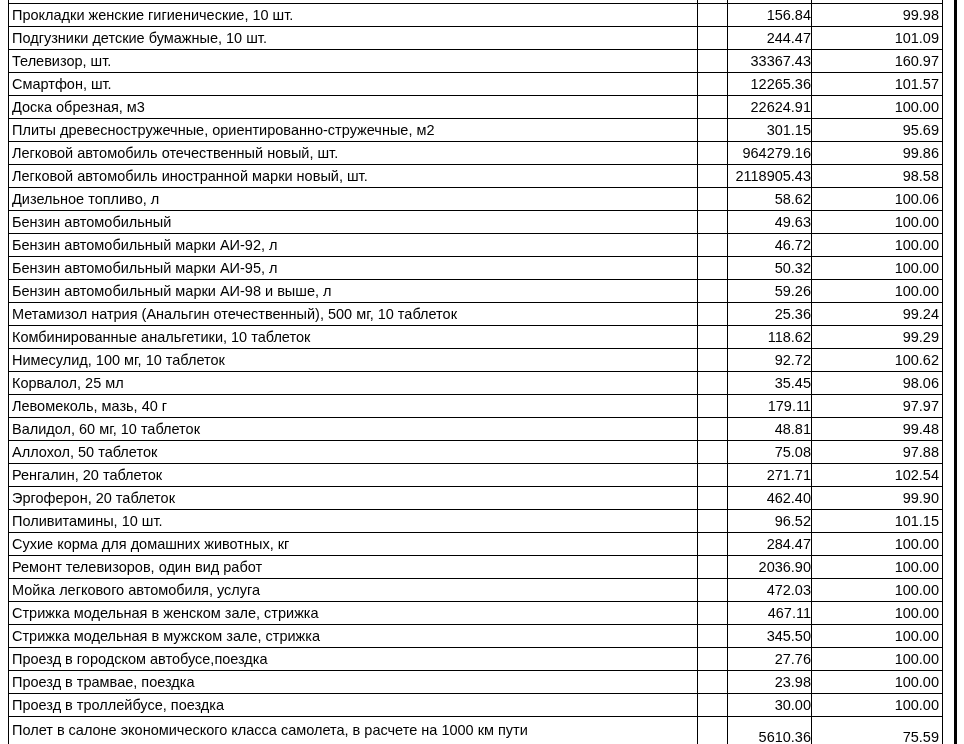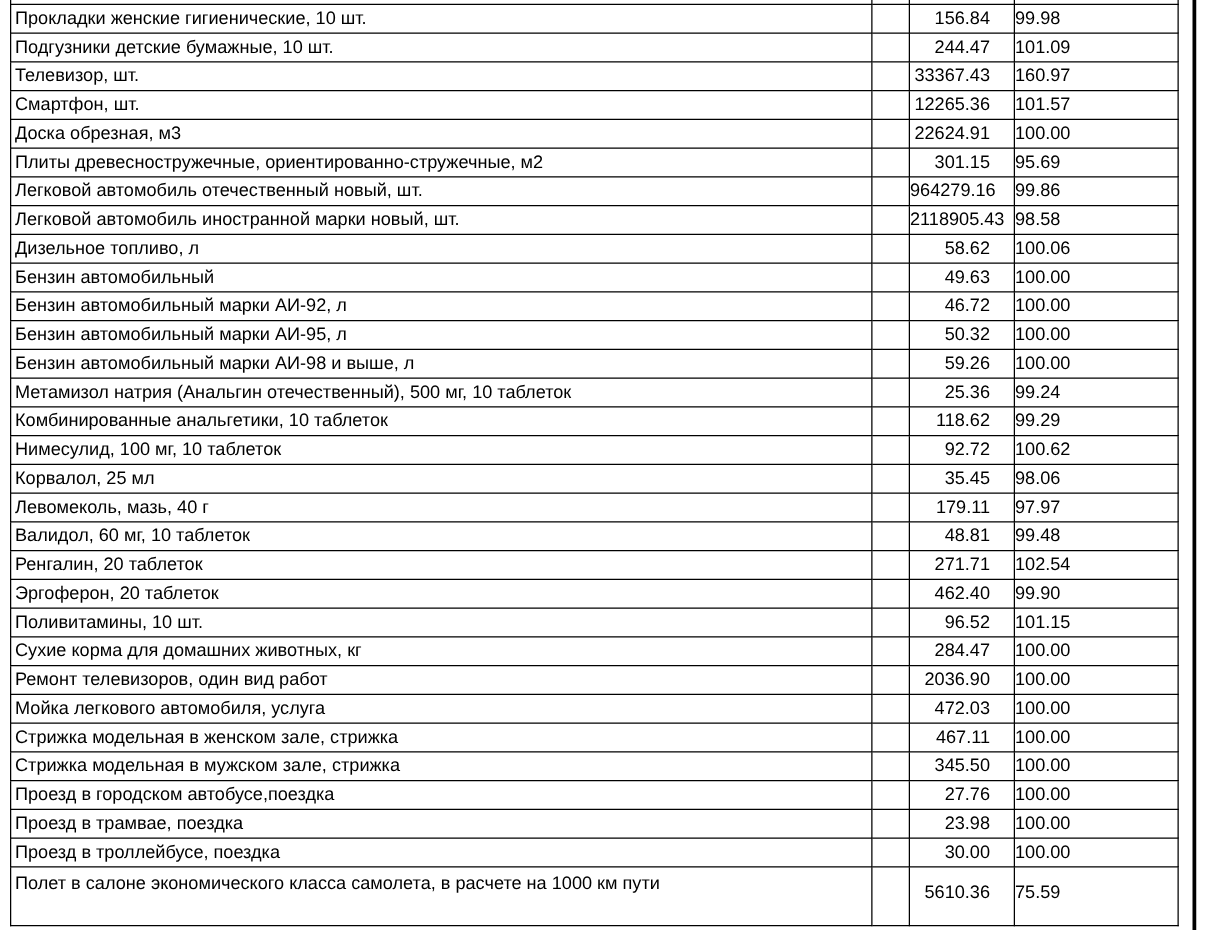--- a/index.html
+++ b/index.html
@@ -31,22 +31,22 @@
     border: 1px solid #000000;
     height: 23px;
     font-size: 14.5px;
     color: #000000;
     white-space: nowrap;
     overflow: hidden;
     vertical-align: middle;
     padding: 0;
   }
   td.c-name  { text-align: left;  padding-left: 3px; }
-  td.c-price { text-align: right; padding-right: 19px; }
-  td.c-index { padding-right: 3px; }
+  td.c-price { text-align: right; padding-right: 0; }
+  td.c-index { text-align: right; padding-right: 3px; }
   tr.partial-row td { height: 23px; }
   tr.tall-row td {
     height: 47px;
     vertical-align: top;
     padding-top: 12px;
   }
   tr.tall-row td.c-name { padding-top: 5px; }
   .right-edge {
     position: absolute;
     left: 954px; top: 0;
@@ -200,20 +200,26 @@
     <td class="c-index">97.97</td>
   </tr>
 
   <tr>
     <td class="c-name">Валидол, 60 мг, 10 таблеток</td>
     <td class="c-spacer"></td>
     <td class="c-price">48.81</td>
     <td class="c-index">99.48</td>
   </tr>
 
+  <tr>
+    <td class="c-name">Аллохол, 50 таблеток</td>
+    <td class="c-spacer"></td>
+    <td class="c-price">75.08</td>
+    <td class="c-index">97.88</td>
+  </tr>
 
   <tr>
     <td class="c-name">Ренгалин, 20 таблеток</td>
     <td class="c-spacer"></td>
     <td class="c-price">271.71</td>
     <td class="c-index">102.54</td>
   </tr>
 
   <tr>
     <td class="c-name">Эргоферон, 20 таблеток</td>

